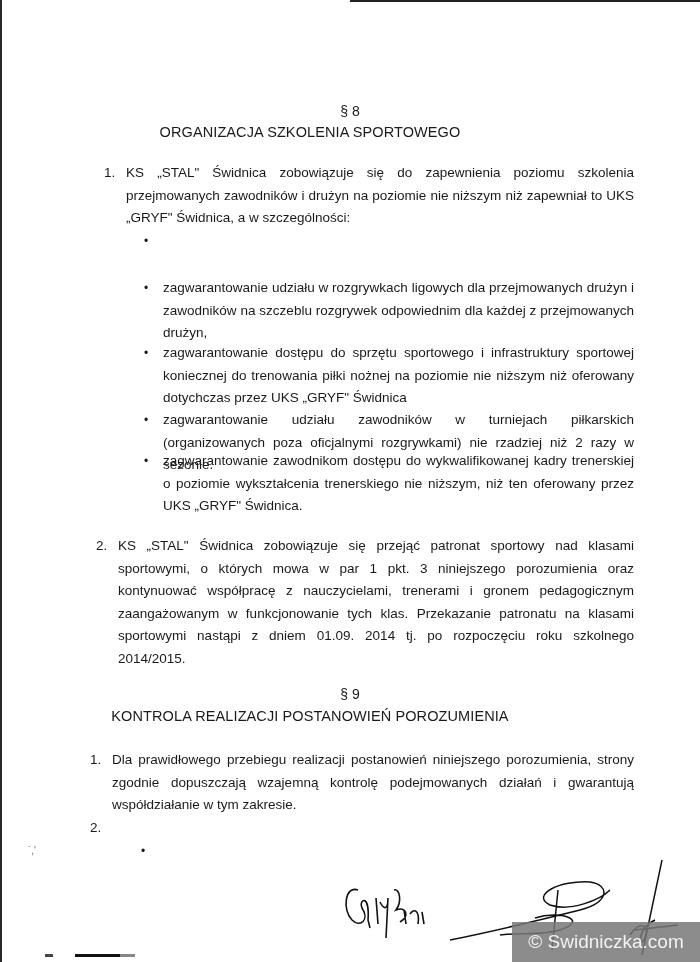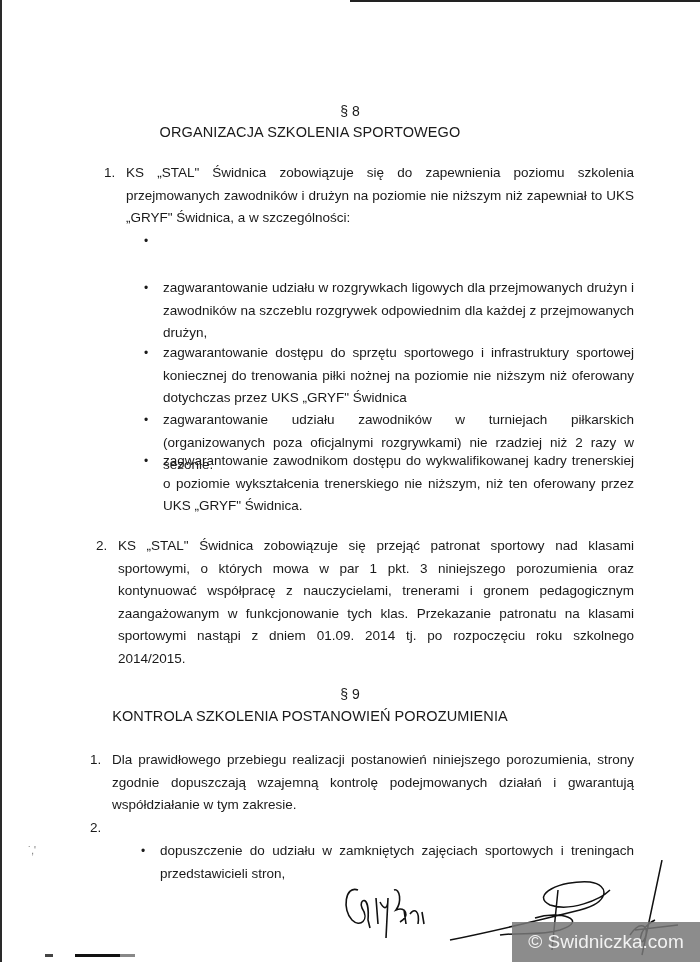--- a/index.html
+++ b/index.html
@@ -66,32 +66,31 @@
   <span class="dot">•</span>
   <span>zagwarantowanie zawodnikom dostępu do wykwalifikowanej kadry trenerskiej o poziomie wykształcenia trenerskiego nie niższym, niż ten oferowany przez UKS „GRYF" Świdnica.</span>
 </div>
 
 <div class="para" style="left:118px; top:535px; width:516px;">
   <span class="num">2.</span>
   <span>KS „STAL" Świdnica zobowiązuje się przejąć patronat sportowy nad klasami sportowymi, o których mowa w par 1 pkt. 3 niniejszego porozumienia oraz kontynuować współpracę z nauczycielami, trenerami i gronem pedagogicznym zaangażowanym w funkcjonowanie tych klas. Przekazanie patronatu na klasami sportowymi nastąpi z dniem 01.09. 2014 tj. po rozpoczęciu roku szkolnego 2014/2015.</span>
 </div>
 
 <div class="sec-num" style="top:686px;">§ 9</div>
-<div class="sec-title" style="top:708px;">KONTROLA SZKOLENIA POSTANOWIEŃ POROZUMIENIA</div>
+<div class="sec-title" style="top:708px;">KONTROLA REALIZACJI POSTANOWIEŃ POROZUMIENIA</div>
 
 <div class="para" style="left:112px; top:749px; width:522px;">
   <span class="num">1.</span>
   <span>Dla prawidłowego przebiegu realizacji postanowień niniejszego porozumienia, strony zgodnie dopuszczają wzajemną kontrolę podejmowanych działań i gwarantują współdziałanie w tym zakresie.</span>
 </div>
 <div class="para" style="left:112px; top:817px; width:522px;">
   <span class="num">2.</span>
 </div>
 <div class="bullet" style="left:160px; top:840px; width:474px;">
   <span class="dot">•</span>
-  <span>dopuszczenie do udziału w zamkniętych zajęciach sportowych i treningach przedstawicieli stron,</span>
 </div>
 
 <svg class="sig" style="left:340px; top:880px;" width="100" height="70">
   <path d="M18 10 C5 5,2 30,12 40 C20 48,30 40,22 28 C18 20,30 12,28 40 L30 48 M36 18 L38 44 M40 22 C44 30,48 30,48 18 L46 58 M54 10 C60 8,62 22,56 30 C66 26,70 36,60 42 M64 30 L66 44 M70 34 C74 28,80 30,78 44 M82 32 L84 44" fill="none" stroke="#111" stroke-width="1.6"></path>
 </svg>
 <svg class="sig" style="left:440px; top:860px;" width="240" height="100">
   <path d="M10 80 C60 70,100 60,140 50 C170 42,170 25,150 22 C120 20,90 35,110 45 C130 52,160 40,170 30 M95 58 C120 50,150 60,120 70 C100 76,80 72,60 75 M118 30 L112 90 M190 75 C200 60,210 65,205 78 C200 90,195 70,215 60 M222 0 L202 95 M195 70 L238 65" fill="none" stroke="#111" stroke-width="1.5"></path>
 </svg>
 
 <div class="watermark">© Swidniczka.com</div>

